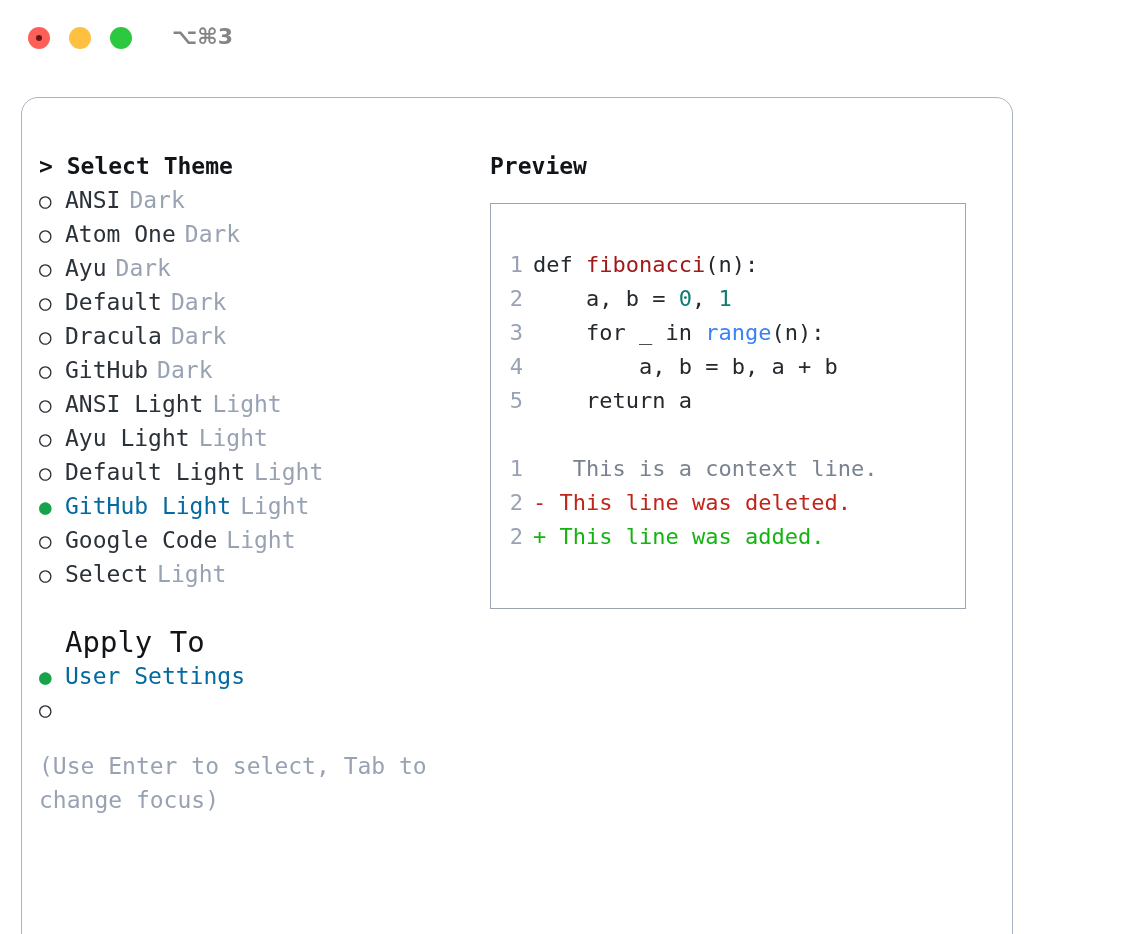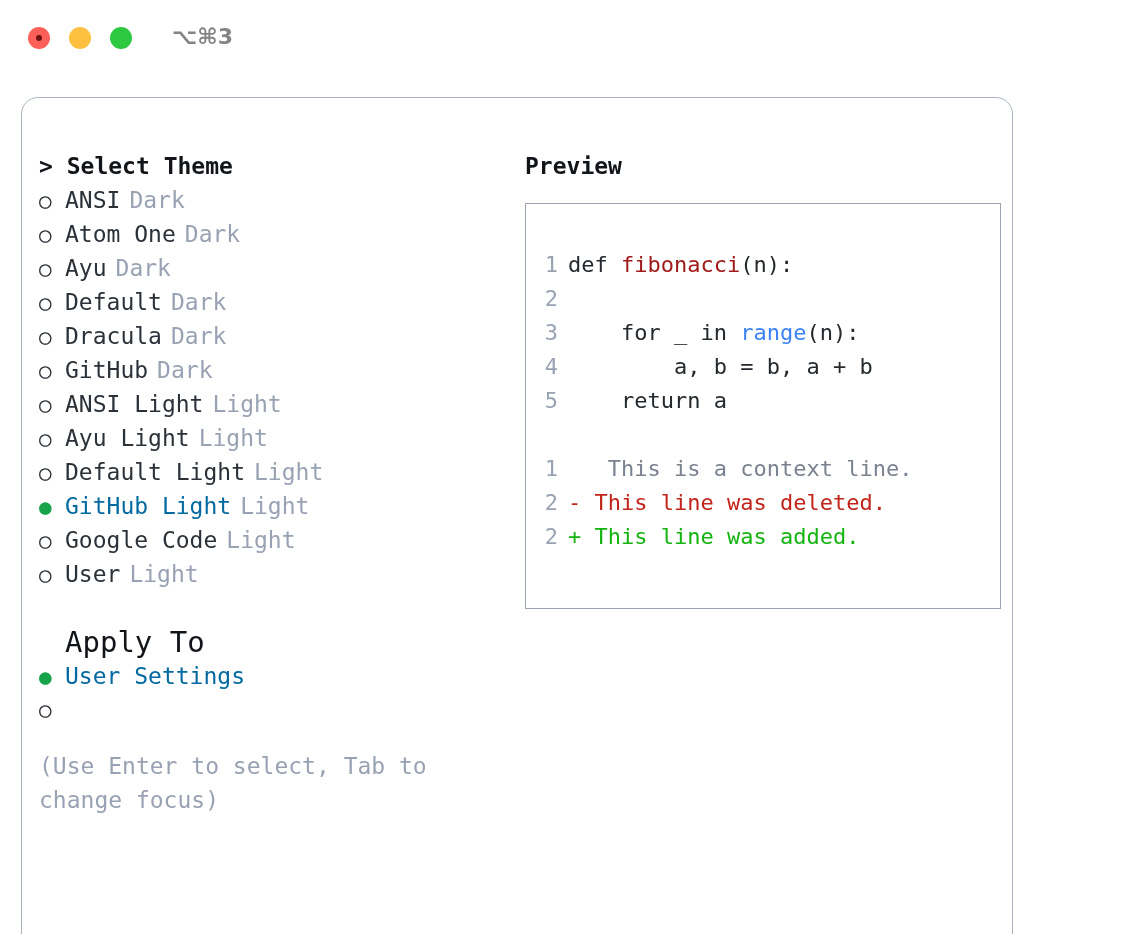--- a/index.html
+++ b/index.html
@@ -81,21 +81,21 @@
 
   
   .left-col {
     position: absolute;
     left: 17px;
     top: 51px;
     width: 450px;
   }
   .right-col {
     position: absolute;
-    left: 503px;
+    left: 468px;
     top: 51px;
     width: 500px;
   }
 
   .heading {
     font-size: 23px;
     font-weight: bold;
     color: #111418;
     line-height: 34px;
     height: 34px;
@@ -223,21 +223,21 @@
           <div class="opt-row"><span class="marker">○</span><span class="opt-label">Atom One</span><span class="opt-cat">Dark</span></div>
           <div class="opt-row"><span class="marker">○</span><span class="opt-label">Ayu</span><span class="opt-cat">Dark</span></div>
           <div class="opt-row"><span class="marker">○</span><span class="opt-label">Default</span><span class="opt-cat">Dark</span></div>
           <div class="opt-row"><span class="marker">○</span><span class="opt-label">Dracula</span><span class="opt-cat">Dark</span></div>
           <div class="opt-row"><span class="marker">○</span><span class="opt-label">GitHub</span><span class="opt-cat">Dark</span></div>
           <div class="opt-row"><span class="marker">○</span><span class="opt-label">ANSI Light</span><span class="opt-cat">Light</span></div>
           <div class="opt-row"><span class="marker">○</span><span class="opt-label">Ayu Light</span><span class="opt-cat">Light</span></div>
           <div class="opt-row"><span class="marker">○</span><span class="opt-label">Default Light</span><span class="opt-cat">Light</span></div>
           <div class="opt-row"><span class="marker sel">●</span><span class="opt-label sel">GitHub Light</span><span class="opt-cat">Light</span></div>
           <div class="opt-row"><span class="marker">○</span><span class="opt-label">Google Code</span><span class="opt-cat">Light</span></div>
-          <div class="opt-row"><span class="marker">○</span><span class="opt-label">User</span><span class="opt-cat">Light</span></div>
+          <div class="opt-row"><span class="marker">○</span><span class="opt-label">Select</span><span class="opt-cat">Light</span></div>
         </div>
 
       <div class="section-gap"></div>
 
       <div class="apply-heading">Apply To</div>
 
       <div id="apply-list">
           <div class="opt-row"><span class="marker sel">●</span><span class="opt-label sel">User Settings</span></div>
           <div class="opt-row"><span class="marker">○</span></div>
         </div>
@@ -245,21 +245,21 @@
       <div class="hint">(Use Enter to select, Tab to change focus)</div>
     </div>
 
     <div class="right-col">
       <div class="preview-title">Preview</div>
 
       <div class="preview-box">
         <div class="code-area">
           <div id="code-lines">
               <div class="code-line"><span class="lineno">1</span><span class="code-text"><span class="tok-kw">def </span><span class="tok-fn">fibonacci</span><span class="tok-plain">(n):</span></span></div>
-              <div class="code-line"><span class="lineno">2</span></div>
+              <div class="code-line"><span class="lineno">2</span><span class="code-text"><span class="tok-plain">    a, b = </span><span class="tok-num">0</span><span class="tok-plain">, </span><span class="tok-num">1</span></span></div>
               <div class="code-line"><span class="lineno">3</span><span class="code-text"><span class="tok-plain">    for _ in </span><span class="tok-call">range</span><span class="tok-plain">(n):</span></span></div>
               <div class="code-line"><span class="lineno">4</span><span class="code-text"><span class="tok-plain">        a, b = b, a + b</span></span></div>
               <div class="code-line"><span class="lineno">5</span><span class="code-text"><span class="tok-plain">    return a</span></span></div>
             </div>
           <div class="blank-line"></div>
           <div id="diff-lines">
               <div class="code-line"><span class="lineno">1</span><span class="diff-ctx"> </span><span class="diff-ctx">  This is a context line.</span></div>
               <div class="code-line"><span class="lineno">2</span><span class="diff-del">-</span><span class="diff-del"> This line was deleted.</span></div>
               <div class="code-line"><span class="lineno">2</span><span class="diff-add">+</span><span class="diff-add"> This line was added.</span></div>
             </div>

